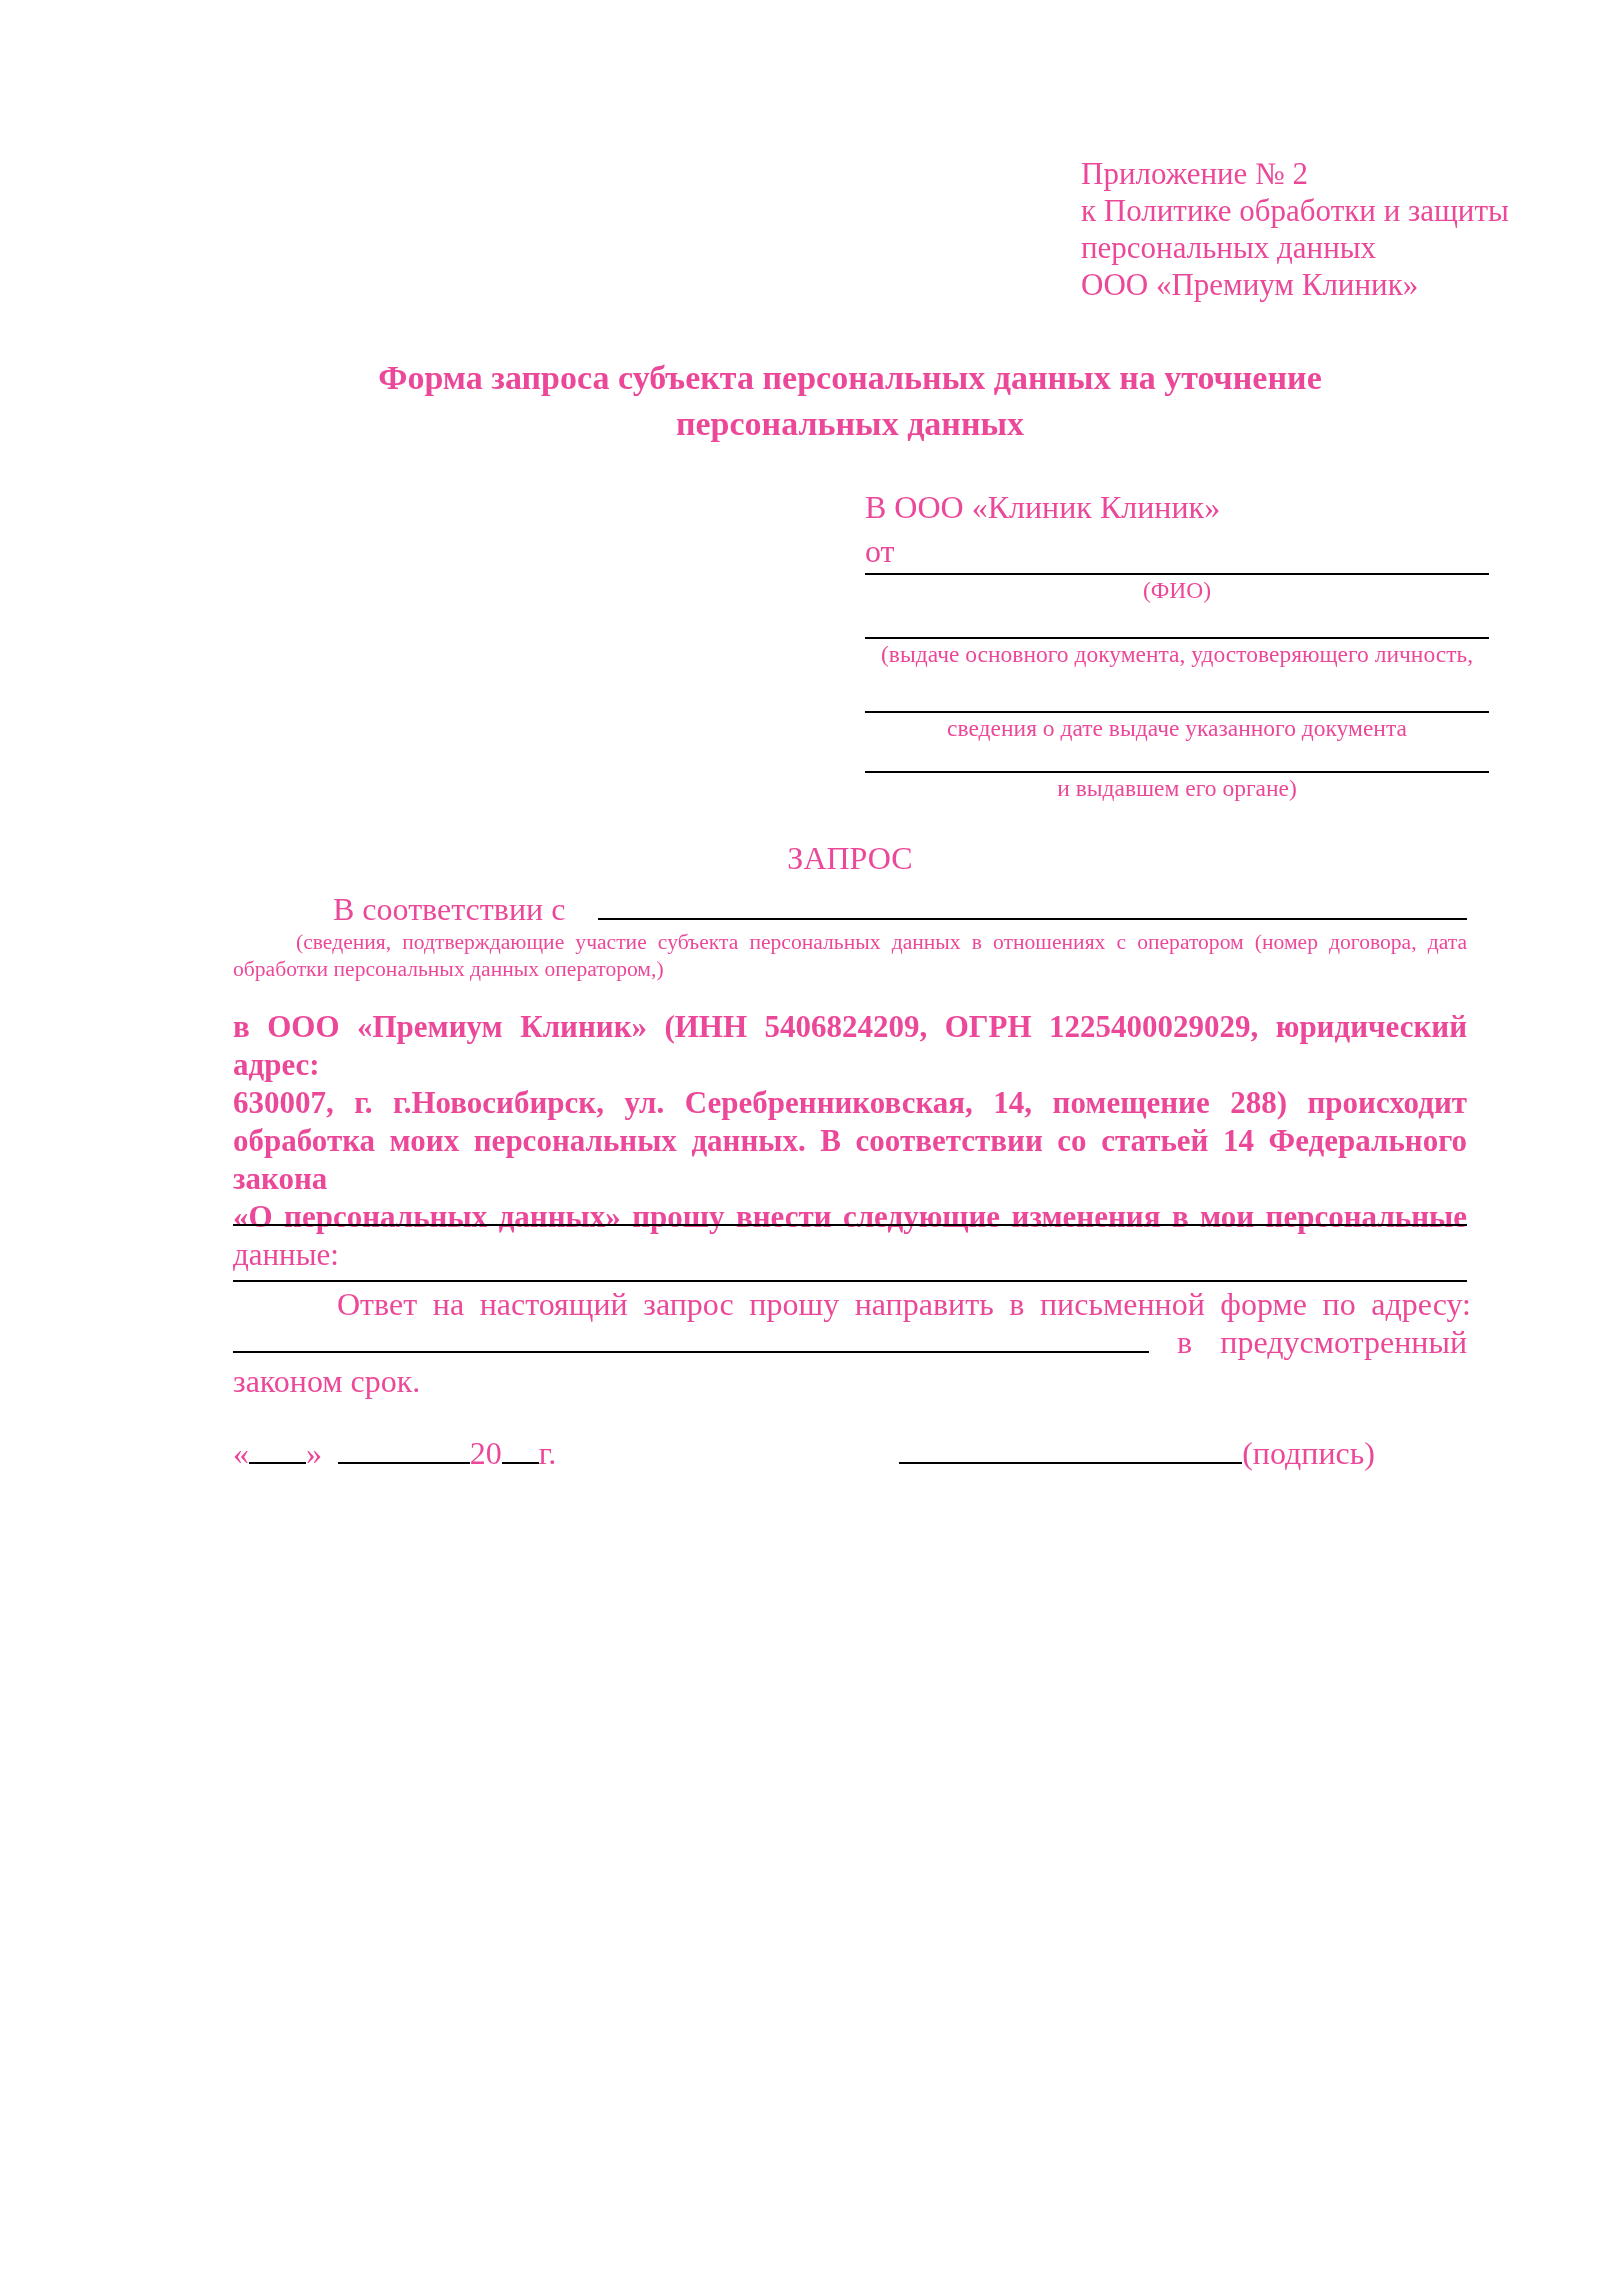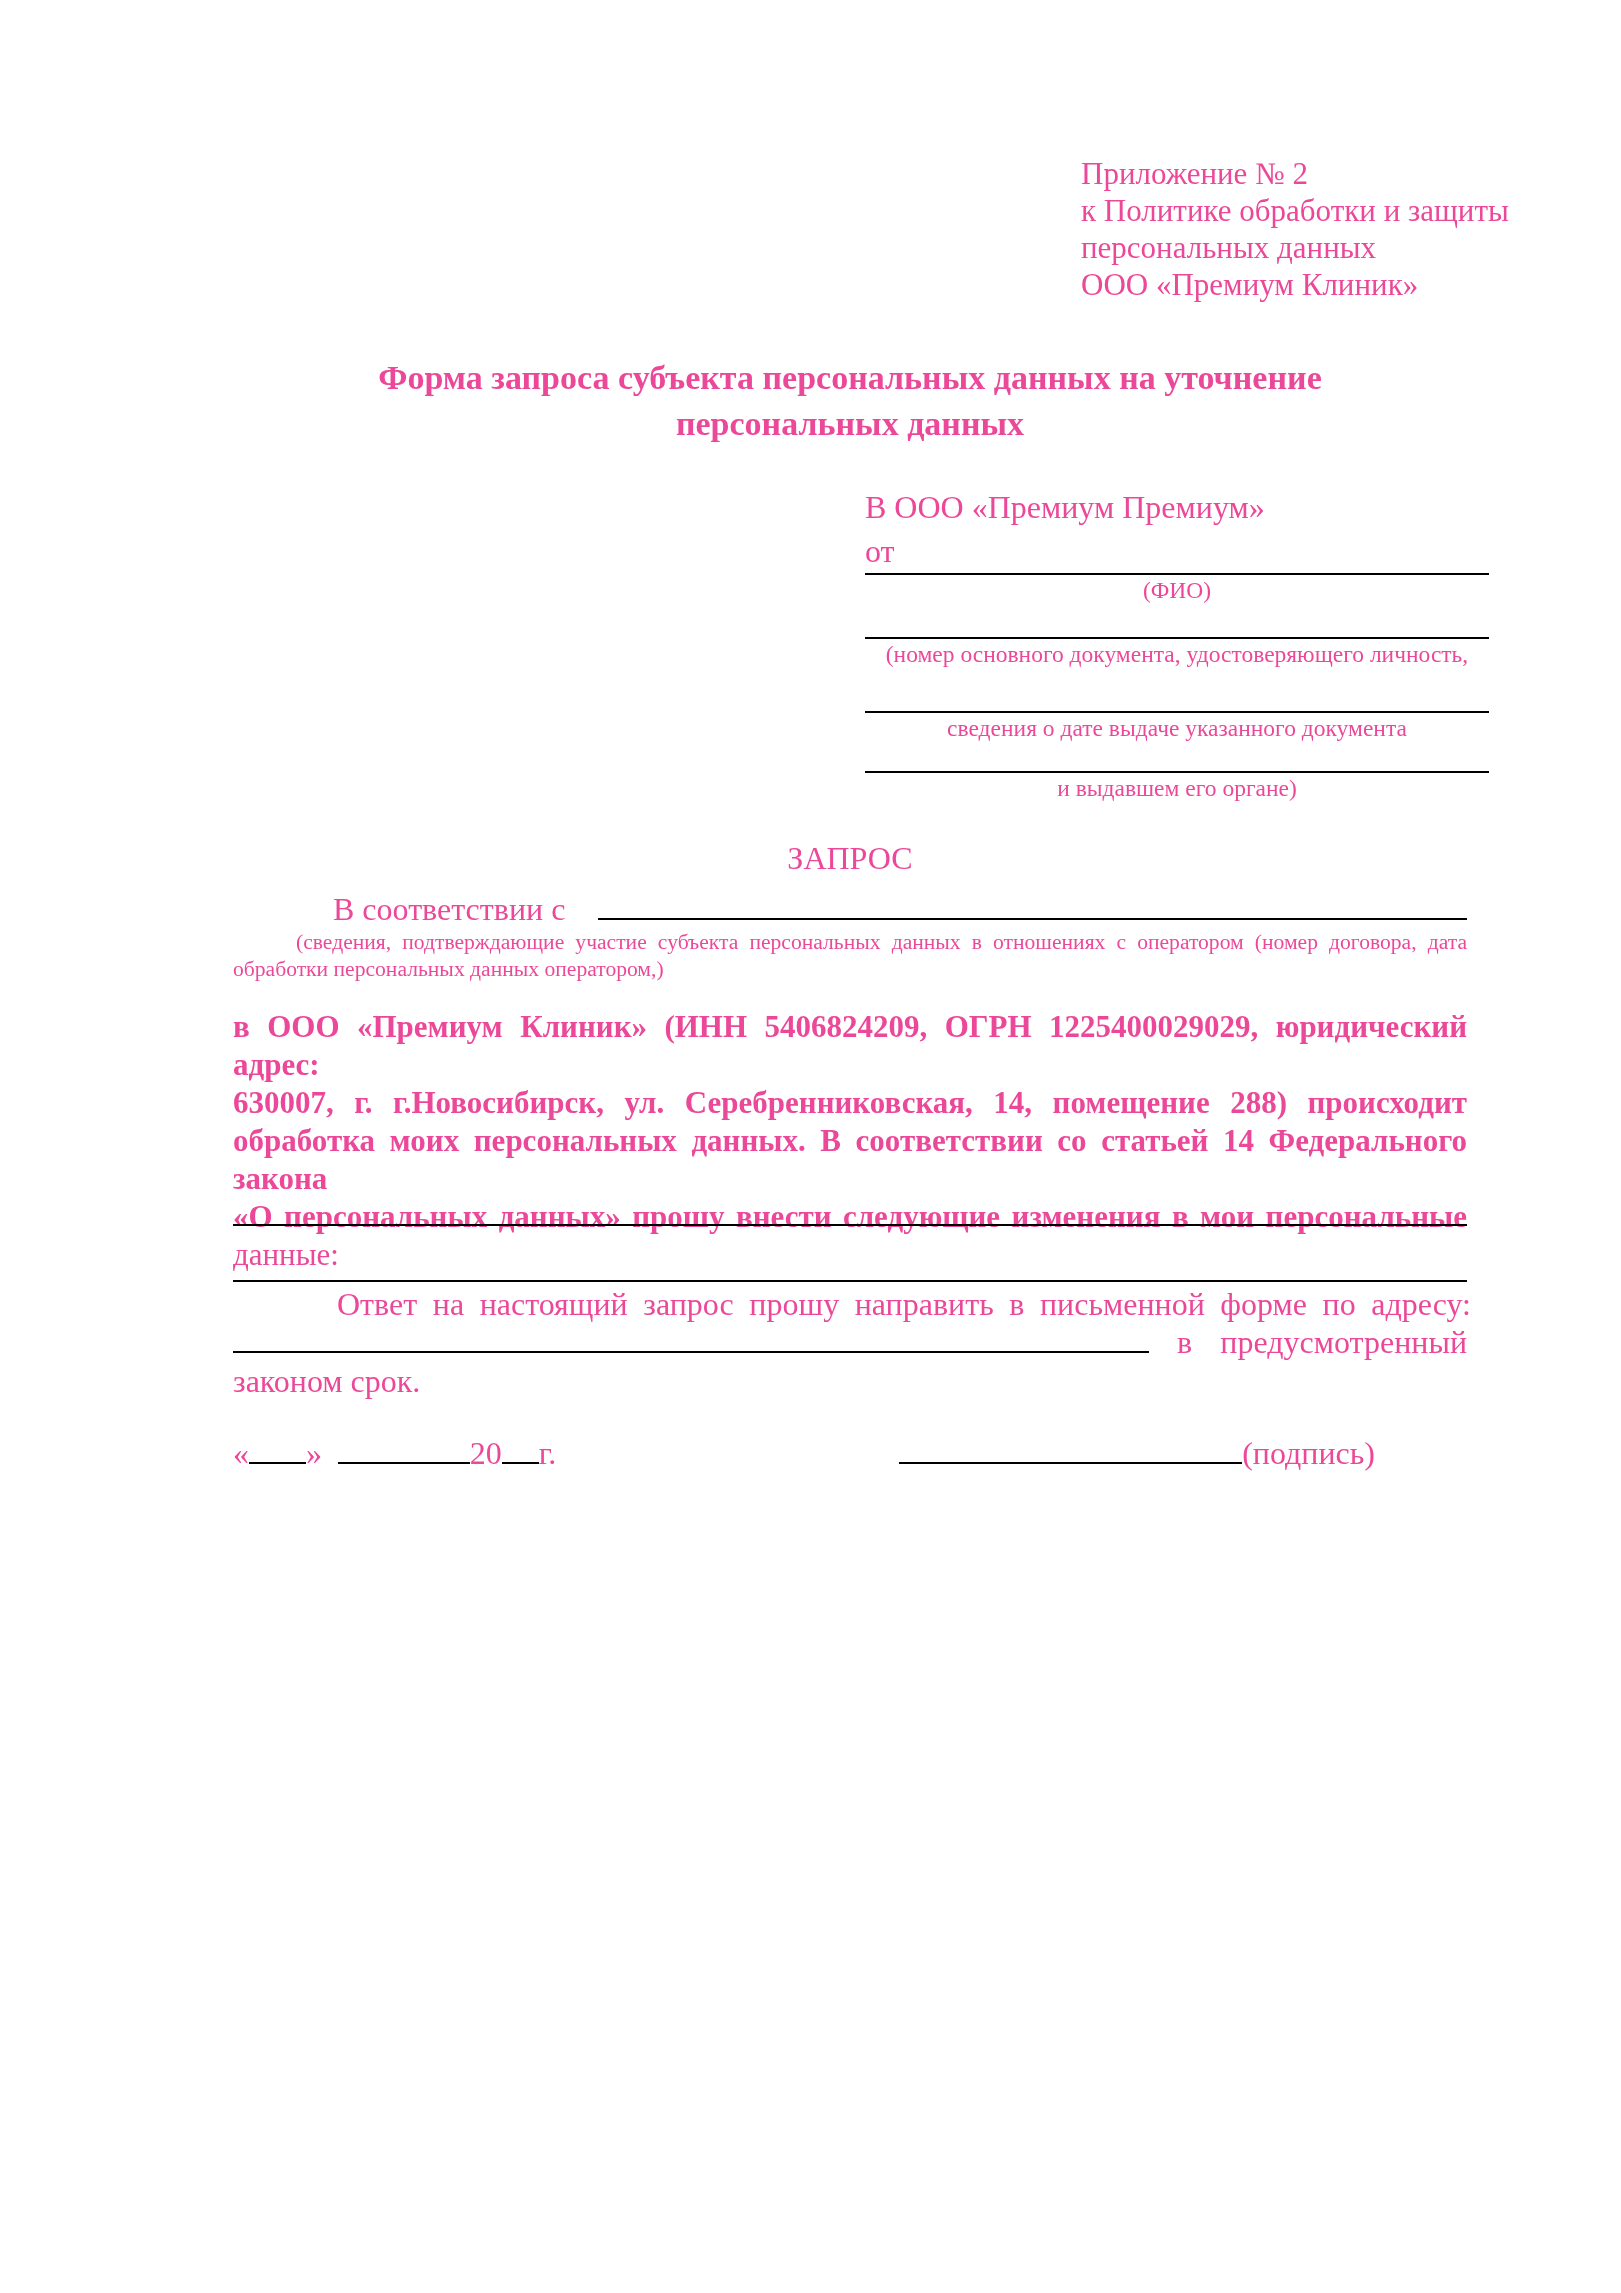--- a/index.html
+++ b/index.html
@@ -83,28 +83,28 @@
     <div>персональных данных</div>
     <div>ООО «Премиум Клиник»</div>
   </div>
 
   <div class="doc-title">
     <div>Форма запроса субъекта персональных данных на уточнение</div>
     <div>персональных данных</div>
   </div>
 
   <div class="addressee">
-    <div class="addr-to">В ООО «Премиум Премиум»</div>
+    <div class="addr-to">В ООО «Клиник Клиник»</div>
     <div class="addr-from">от</div>
 
     <div class="field-line f1"></div>
     <div class="field-caption">(ФИО)</div>
 
     <div class="field-line f2"></div>
-    <div class="field-caption">(номер основного документа, удостоверяющего личность,</div>
+    <div class="field-caption">(выдаче основного документа, удостоверяющего личность,</div>
 
     <div class="field-line f3"></div>
     <div class="field-caption">сведения о дате выдаче указанного документа</div>
 
     <div class="field-line f4"></div>
     <div class="field-caption">и выдавшем его органе)</div>
   </div>
 
   <div class="zapros-heading">ЗАПРОС</div>
 

